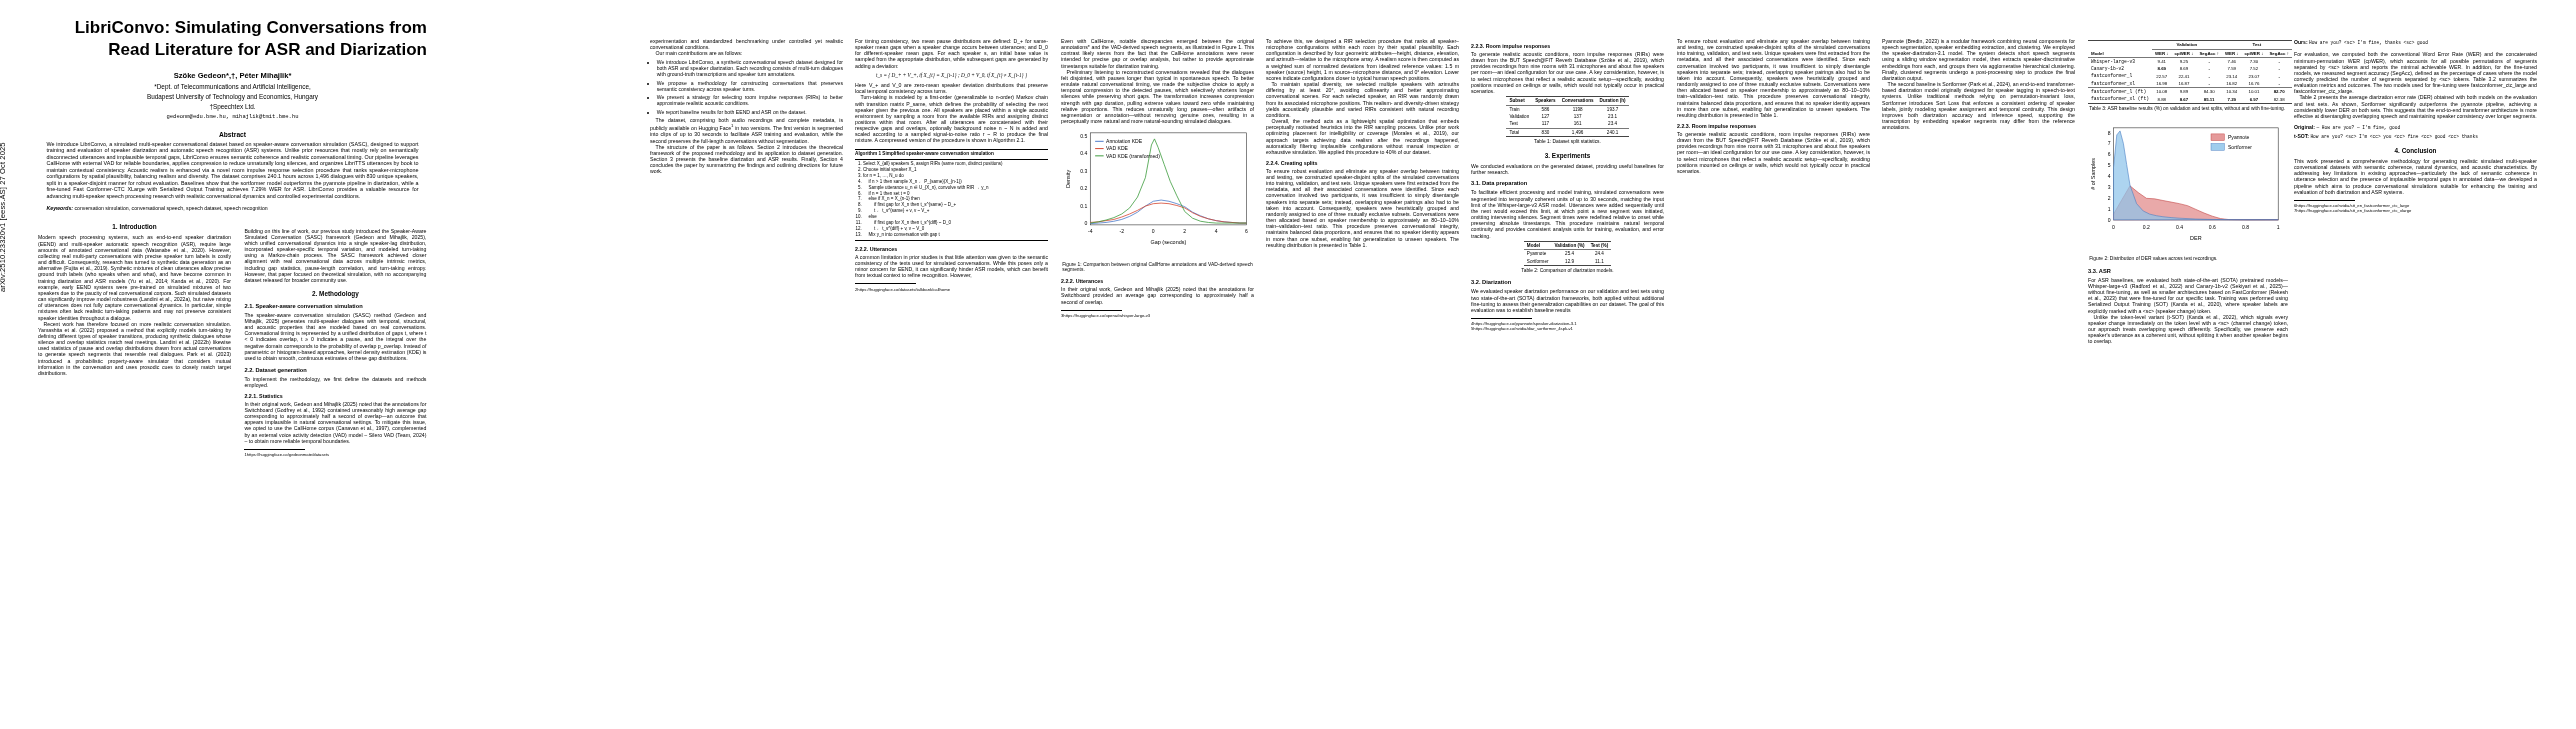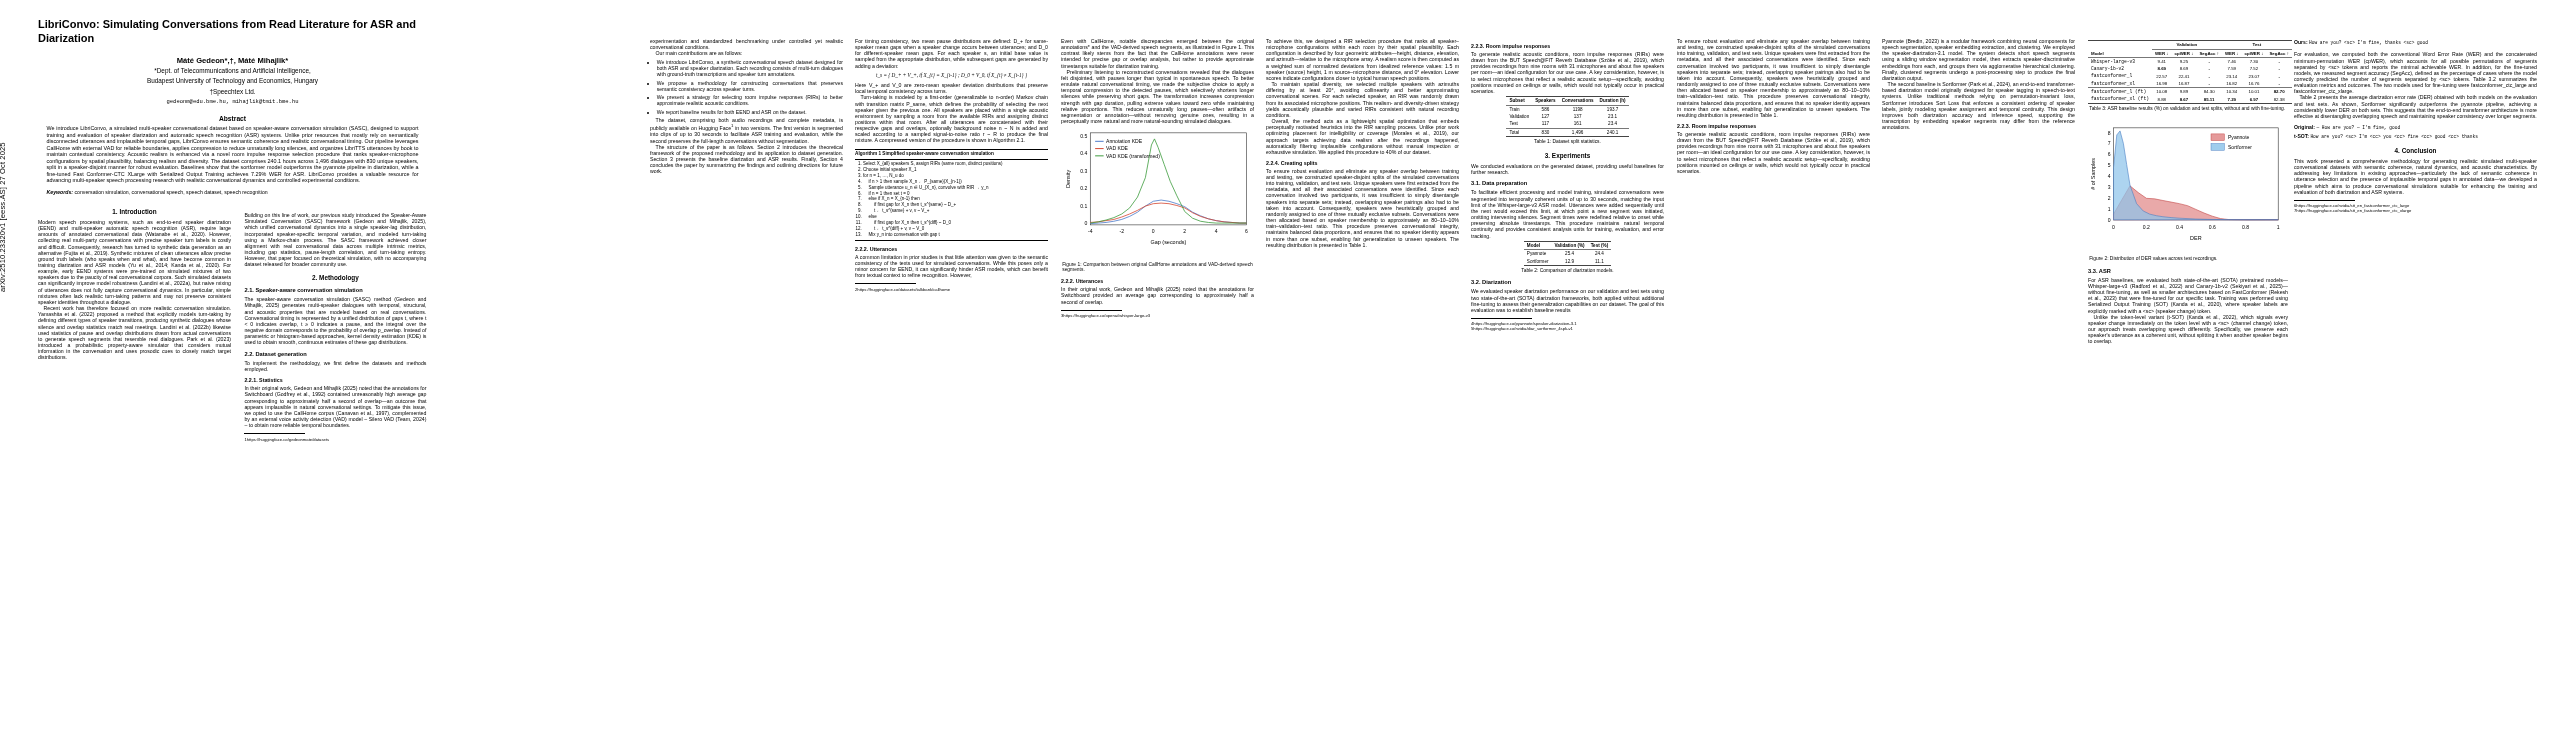--- a/index.html
+++ b/index.html
@@ -38,22 +38,22 @@
   .c7 { left: 1471px; }
   .c8 { left: 1677px; }
   .c9 { left: 1882px; }
   .c10{ left: 2088px; width: 193px; }
   .c11{ left: 2294px; width: 243px; }
 
   .pad { padding-top: 38px; }
 
   h1.title {
     font-family:"Liberation Sans", sans-serif;
-    font-weight:bold; font-size:11px; line-height:1.3;
-    text-align:left; margin: 17px 0 0 0;
+    font-weight:bold; font-size:17px; line-height:1.3;
+    text-align:right; margin: 17px 0 0 0;
   }
   .authors {
     font-family:"Liberation Sans", sans-serif;
     font-weight:bold; font-size:7.6px; text-align:center;
     margin-top: 11px;
   }
   .affil {
     font-family:"Liberation Sans", sans-serif;
     font-size:6.4px; text-align:center; line-height:1.3;
     margin-top: 1.8px;
@@ -159,21 +159,21 @@
 </style>
 </head>
 <body>
 
 <div class="page">
 
   <div class="arxiv-stamp">arXiv:2510.23320v1  [eess.AS]  27 Oct 2025</div>
 
   <div class="col c1">
     <h1 class="title">LibriConvo: Simulating Conversations from Read Literature for ASR and Diarization</h1>
-    <div class="authors">Máté Gedeon*,†, Máté Mihajlik*</div>
+    <div class="authors">Szöke Gedeon*,†, Péter Mihajlik*</div>
     <div class="affil">*Dept. of Telecommunications and Artificial Intelligence,</div>
     <div class="affil">Budapest University of Technology and Economics, Hungary</div>
     <div class="affil">†Speechtex Ltd.</div>
     <div class="emails">gedeonm@edu.bme.hu, mihajlik@tmit.bme.hu</div>
 
     <div class="abs-h">Abstract</div>
     <div class="abstract">We introduce LibriConvo, a simulated multi-speaker conversational dataset based on speaker-aware conversation simulation (SASC), designed to support training and evaluation of speaker diarization and automatic speech recognition (ASR) systems. Unlike prior resources that mostly rely on semantically disconnected utterances and implausible temporal gaps, LibriConvo ensures semantic coherence and realistic conversational timing. Our pipeline leverages CallHome with external VAD for reliable boundaries, applies compression to reduce unnaturally long silences, and organizes LibriTTS utterances by book to maintain contextual consistency. Acoustic realism is enhanced via a novel room impulse response selection procedure that ranks speaker-microphone configurations by spatial plausibility, balancing realism and diversity. The dataset comprises 240.1 hours across 1,496 dialogues with 830 unique speakers, split in a speaker-disjoint manner for robust evaluation. Baselines show that the sortformer model outperforms the pyannote pipeline in diarization, while a fine-tuned Fast Conformer-CTC XLarge with Serialized Output Training achieves 7.29% WER for ASR. LibriConvo provides a valuable resource for advancing multi-speaker speech processing research with realistic conversational dynamics and controlled experimental conditions.</div>
     <div class="kw">
       <b>Keywords:</b>
       <span>conversation simulation, conversational speech, speech dataset, speech recognition</span>

